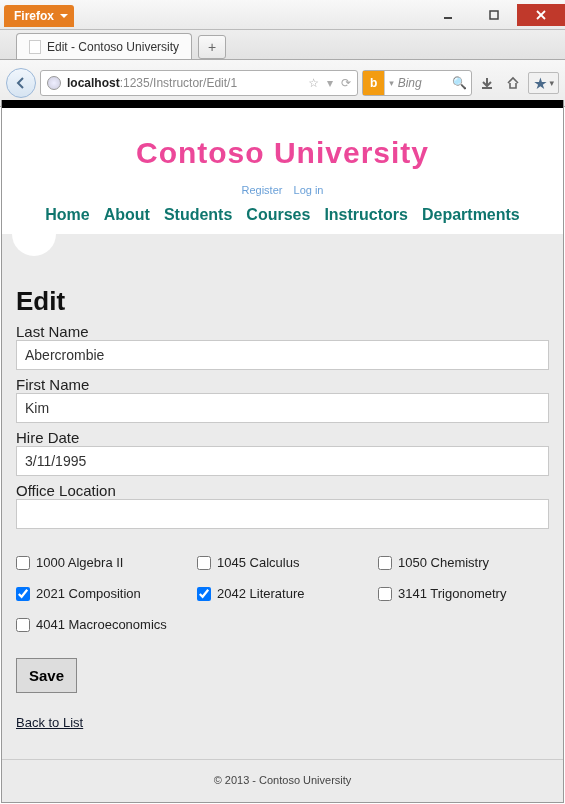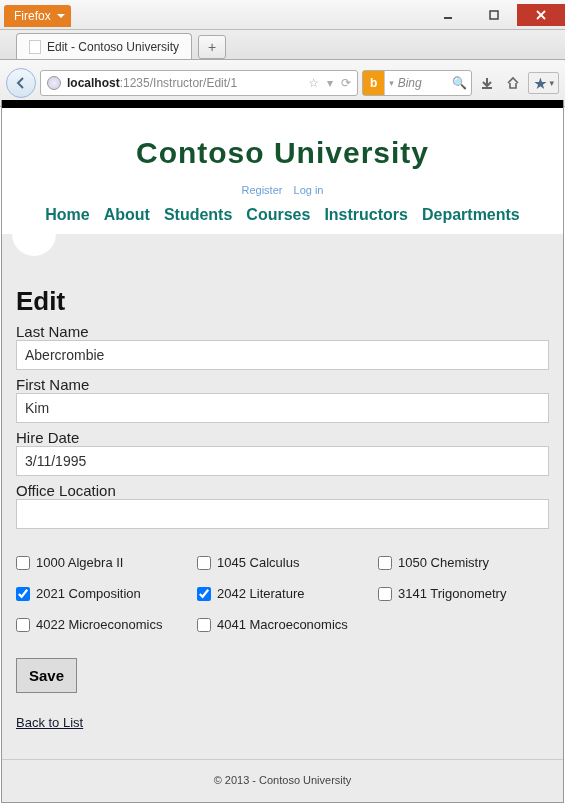--- a/index.html
+++ b/index.html
@@ -1,20 +1,20 @@
 <!DOCTYPE html>
 <html><head>
 <meta charset="utf-8">
 <style>
   * { box-sizing: border-box; margin: 0; padding: 0; }
   body { font-family: "Segoe UI", Tahoma, sans-serif; background: #fff; width: 565px; height: 804px; overflow: hidden; position: relative; }
 
   
   .titlebar { height: 30px; background: linear-gradient(#f8f8f8,#eaeaea); border-bottom: 1px solid #bbb; display: flex; align-items: center; }
-  .ff-menu { background: #e67e22; color: #fff; font-size: 12px; padding: 4px 20px 4px 10px; margin: 3px 0 0 4px; border-radius: 3px 3px 0 0; position: relative; cursor: pointer; }
+  .ff-menu { background: #e67e22; color: #fff; font-size: 12px; padding: 4px 20px 4px 10px; margin: 3px 0 0 4px; border-radius: 3px 3px 0 0; position: relative; cursor: pointer; font-weight: bold; }
   .ff-menu::after { content:""; position:absolute; right:6px; top:9px; border:4px solid transparent; border-top-color:#fff; }
   .win-btns { margin-left: auto; display: flex; }
   .win-btn { width: 46px; height: 22px; display: flex; align-items: center; justify-content: center; font-size: 12px; color:#444; cursor:pointer; }
   .win-close { background:#c0392b; width:48px; }
   .win-close svg line { stroke:#fff; }
 
   
   .tabstrip { height: 30px; background: linear-gradient(#eee,#e2e2e2); display:flex; align-items:flex-end; padding-left:16px; border-bottom:1px solid #aaa; }
   .tab { background:#fbfbfb; border:1px solid #aaa; border-bottom:none; border-radius:4px 4px 0 0; height:26px; padding:0 12px; display:flex; align-items:center; gap:6px; font-size:12px; color:#333; max-width:240px; }
   .tab .doc-icon { width:12px; height:14px; background:#fff; border:1px solid #ccc; position:relative; }
@@ -32,21 +32,21 @@
   .bing-b { width:22px; height:24px; background:#f39c12; color:#fff; display:flex; align-items:center; justify-content:center; font-weight:bold; font-size:12px; border-right:1px solid #ccc; }
   .search-text { font-size:12px; font-style:italic; color:#888; flex:1; }
   .mag { color:#6aa0d8; font-size:12px; padding-right:4px; }
   .tb-icon { width:22px; height:22px; display:flex; align-items:center; justify-content:center; color:#666; font-size:14px; cursor:pointer; }
   .bookmark-btn { background:#f1f1f1; border:1px solid #bbb; border-radius:2px; padding:0 4px; height:22px; display:flex; align-items:center; gap:2px; }
 
   
   .viewport { position:absolute; top:100px; left:1px; right:1px; bottom:1px; overflow:auto; border:1px solid #999; border-top:none; }
   .blackbar { height:8px; background:#000; }
   .page-hero { background:#fff; text-align:center; padding:28px 10px 10px; }
-  .site-title { font-size:30px; font-weight:700; color:#14532d; letter-spacing:1px; }
+  .site-title { font-size:30px; font-weight:700; color:#ec4899; letter-spacing:1px; }
   .auth-links { font-size:11px; color:#6aa0d8; margin-top:14px; }
   .auth-links span { margin:0 4px; cursor:pointer; }
   .topnav { margin-top:10px; display:flex; justify-content:center; gap:14px; font-size:16px; font-weight:600; color:#0f766e; }
   .topnav span { cursor:pointer; }
   .page-body { background:#ebebeb; padding:0 0 20px; position:relative; }
   .avatar-stub { width:44px; height:22px; background:#fff; border-radius:0 0 24px 24px; margin-left:10px; }
   .form-area { padding:30px 14px 10px; }
   .page-heading { font-size:26px; font-weight:700; color:#111; margin-bottom:6px; }
   .fld-label { font-size:15px; color:#222; margin-top:6px; }
   .fld-input { width:100%; height:30px; border:1px solid #c9c9c9; background:#fff; padding:4px 8px; font-size:14px; color:#333; margin-top:0; }
@@ -182,24 +182,20 @@
           <label class="chk-item">
             <input type="checkbox" checked="" style="">
             <span>2042 Literature</span>
           </label>
           <label class="chk-item">
             <input type="checkbox" style="">
             <span>3141 Trigonometry</span>
           </label>
           <label class="chk-item">
             <input type="checkbox" style="">
-            <span>4022 Microeconomics</span>
-          </label>
-          <label class="chk-item">
-            <input type="checkbox" style="">
             <span>4041 Macroeconomics</span>
           </label>
         </div>
 
       <button class="save-btn">Save</button>
       <div><a class="back-link">Back to List</a></div>
     </div>
     <div class="footer">© 2013 - Contoso University</div>
   </div>
 </div>

